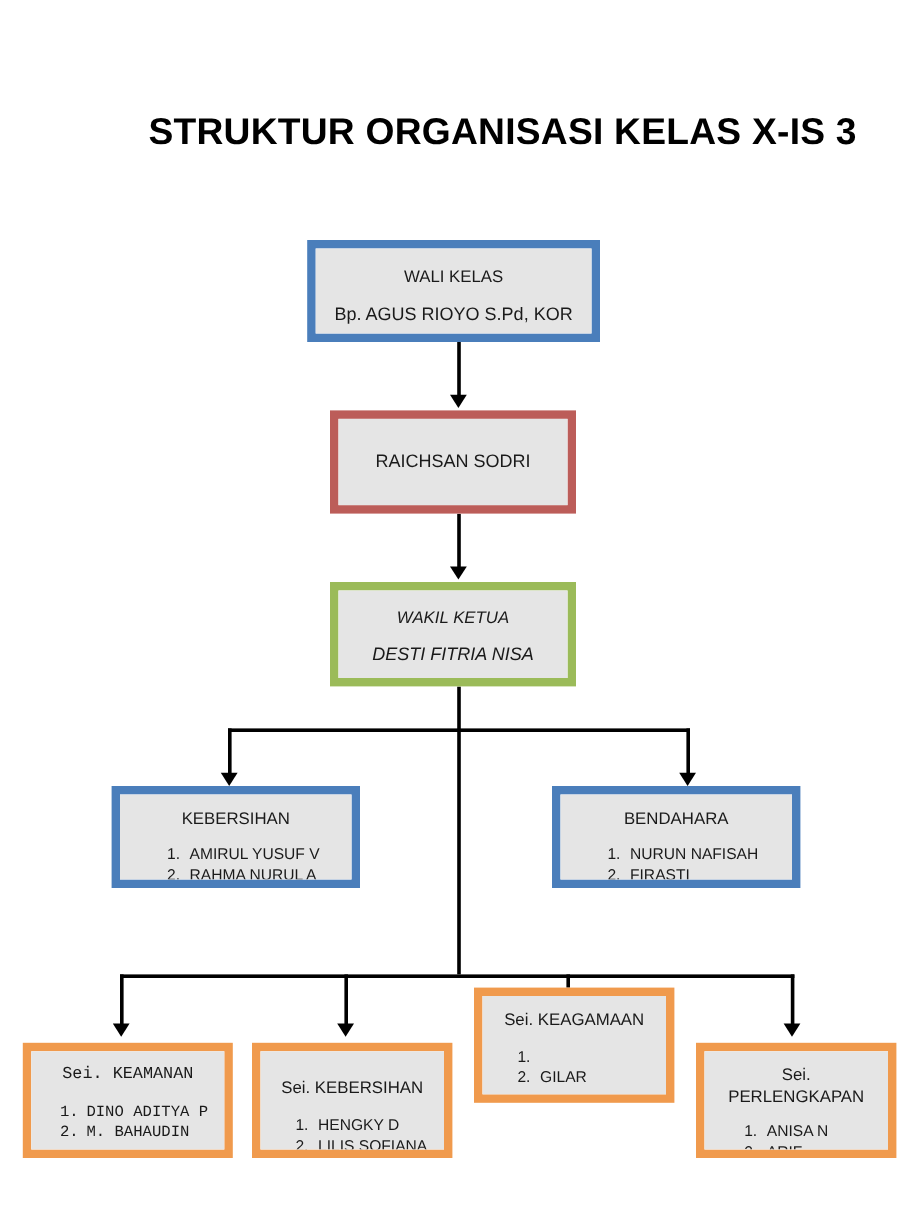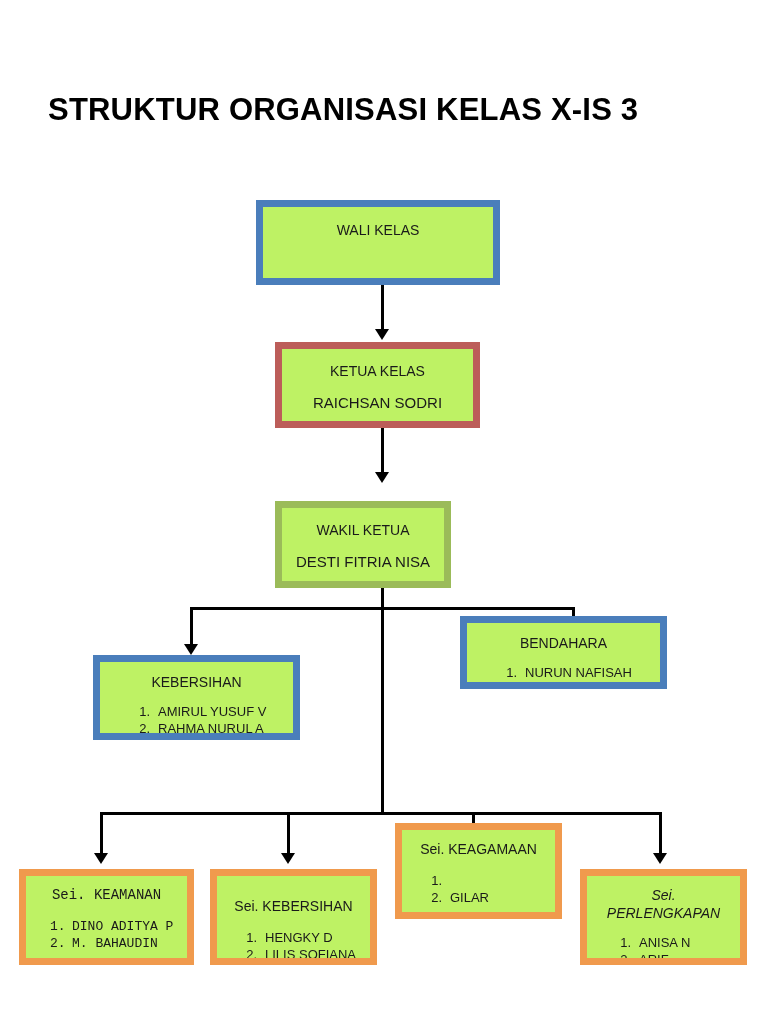--- a/index.html
+++ b/index.html
@@ -16,43 +16,43 @@
     position: relative;
     width: 768px;
     height: 1024px;
     background: #ffffff;
     overflow: hidden;
   }
 
   
   .chart-title {
     position: absolute;
-    left: 48px;
+    left: 66px;
     top: 86px;
     width: 648px;
-    text-align: left;
+    text-align: right;
     font-size: 31px;
     font-weight: bold;
     line-height: 48px;
     letter-spacing: 0.2px;
     color: #000000;
   }
 
   
   .node {
     position: absolute;
     box-sizing: border-box;
     background: #ffffff;
     overflow: hidden;
   }
   .node-inner {
     position: absolute;
     inset: 0;
     box-sizing: border-box;
-    background: #bef264;
+    background: #e5e5e5;
     overflow: hidden;
   }
   .node-shadow {
     position: absolute;
     background: #a6a6a6;
     opacity: 0.55;
     z-index: -1;
   }
 
   .node.blue   { border: 7px solid #4A7EBB; }
@@ -60,21 +60,21 @@
   .node.green  { border: 7px solid #9BBB59; }
   .node.orange { border: 7px solid #F09A4D; }
 
   .node-title {
     text-align: center;
     font-size: 14px;
     line-height: 18px;
     color: #1a1a1a;
     white-space: nowrap;
   }
-  .node-title.wrap { white-space: normal; font-style: italic; }
+  .node-title.wrap { white-space: normal; }
   .node-sub {
     text-align: center;
     font-size: 15px;
     line-height: 20px;
     color: #1a1a1a;
   }
 
   
   .node-list {
     margin: 0;
@@ -145,33 +145,33 @@
   <div class="arrow-down" style="left:281px; top:853px;"></div>
   <div class="vline" style="left:472px; top:812px; height:42px;"></div>
   <div class="arrow-down" style="left:466px; top:853px;"></div>
   <div class="vline" style="left:659px; top:812px; height:42px;"></div>
   <div class="arrow-down" style="left:653px; top:853px;"></div>
 
   <div class="node-shadow" style="left:262px; top:206px; width:244px; height:85px;"></div>
   <div class="node blue" style="left:256px; top:200px; width:244px; height:85px;">
     <div class="node-inner" style="padding-top:14px;">
       <div class="node-title">WALI KELAS</div>
+      <div class="node-sub" style="margin-top:14px;">Bp. AGUS RIOYO S.Pd, KOR</div>
     </div>
   </div>
 
   <div class="node-shadow" style="left:281px; top:348px; width:205px; height:86px;"></div>
   <div class="node red" style="left:275px; top:342px; width:205px; height:86px;">
     <div class="node-inner" style="padding-top:13px;">
-      <div class="node-title">KETUA KELAS</div>
       <div class="node-sub" style="margin-top:13px;">RAICHSAN SODRI</div>
     </div>
   </div>
 
   <div class="node-shadow" style="left:281px; top:491px; width:205px; height:87px;"></div>
-  <div class="node green" style="left:275px; top:501px; width:176px; height:87px;">
+  <div class="node green" style="left:275px; top:485px; width:205px; height:87px;font-style:italic;">
     <div class="node-inner" style="padding-top:13px;">
       <div class="node-title">WAKIL KETUA</div>
       <div class="node-sub" style="margin-top:13px;">DESTI FITRIA NISA</div>
     </div>
   </div>
 
   <div class="node-shadow" style="left:99px; top:661px; width:207px; height:85px;"></div>
   <div class="node blue" style="left:93px; top:655px; width:207px; height:85px;">
     <div class="node-inner" style="padding:11px 14px 0 14px;">
       <div class="node-title">KEBERSIHAN</div>
@@ -182,21 +182,21 @@
         </li>
         <li>
           <span class="num">2.</span>
           <span class="txt">RAHMA NURUL A</span>
         </li>
       </ul>
     </div>
   </div>
 
   <div class="node-shadow" style="left:466px; top:661px; width:207px; height:85px;"></div>
-  <div class="node blue" style="left:460px; top:616px; width:207px; height:73px;">
+  <div class="node blue" style="left:460px; top:655px; width:207px; height:85px;">
     <div class="node-inner" style="padding:11px 14px 0 14px;">
       <div class="node-title">BENDAHARA</div>
       <ul class="node-list" style="margin-top:12px; padding-left:22px;">
         <li>
           <span class="num">1.</span>
           <span class="txt">NURUN NAFISAH</span>
         </li>
         <li>
           <span class="num">2.</span>
           <span class="txt">FIRASTI</span>

